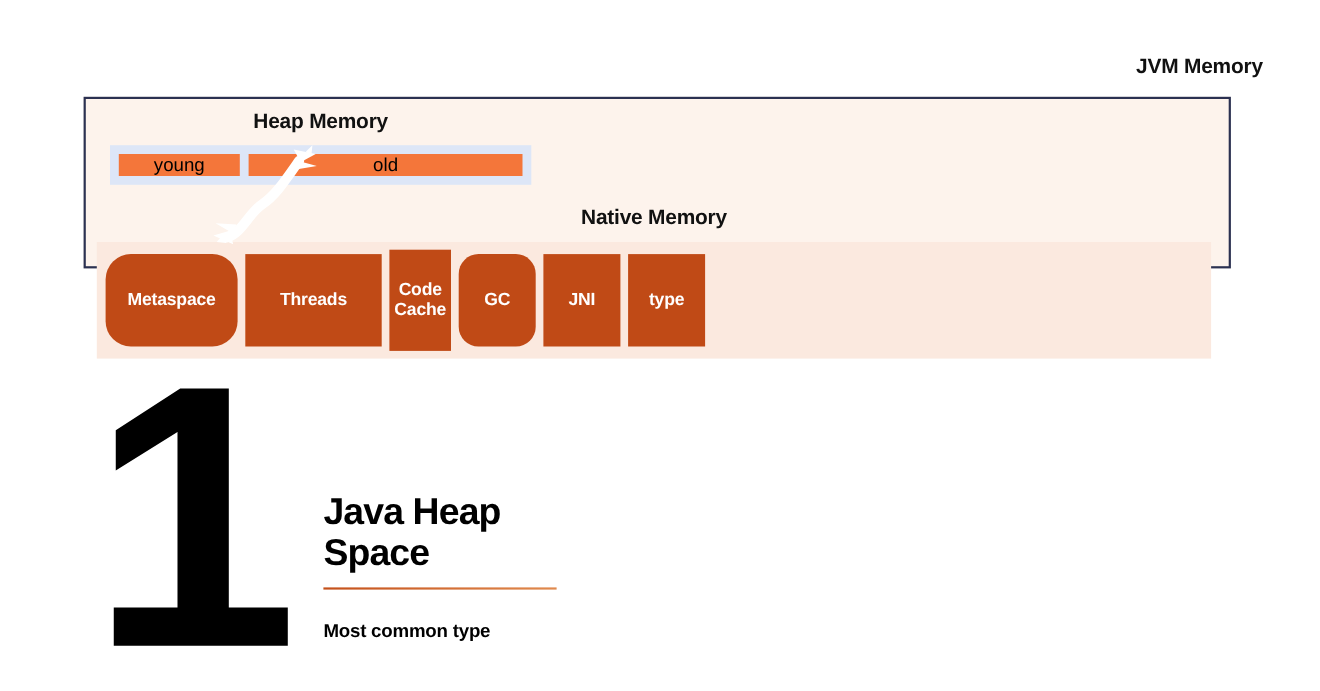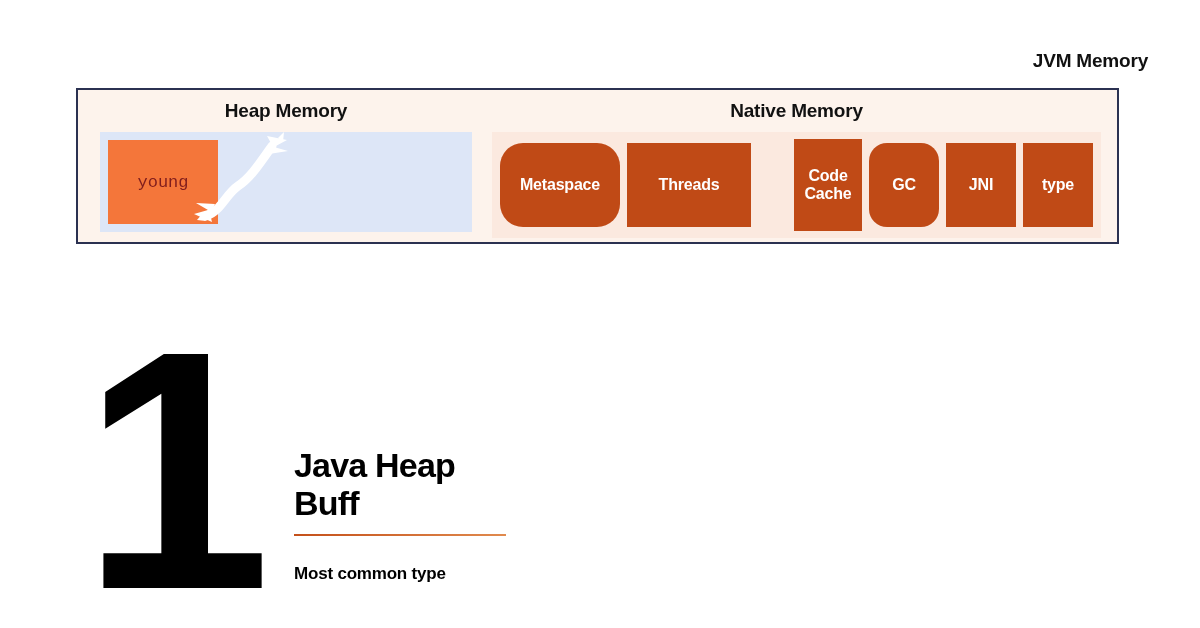--- a/index.html
+++ b/index.html
@@ -32,21 +32,21 @@
   #memory-frame {
     position: absolute;
     left: 76px;
     top: 88px;
     width: 1043px;
     height: 156px;
     border: 2px solid #2b3151;
     background: #fdf3ec;
     box-sizing: border-box;
     display: flex;
-    flex-direction: row;
+    flex-direction: column;
   }
 
   .memory-section {
     display: flex;
     flex-direction: column;
     box-sizing: border-box;
   }
   #heap-section  { width: 415px; padding: 6px 10px 10px 22px; }
   #native-section{ flex: 1;      padding: 6px 16px 10px 10px; }
 
@@ -71,23 +71,23 @@
     display: flex;
     flex-direction: row;
     gap: 8px;
     margin-top: 6px;
   }
   .heap-block {
     background: #f4763a;
     display: flex;
     align-items: center;
     justify-content: center;
-    font-family: Liberation Mono, monospace;
+    font-family: Liberation Sans, sans-serif;
     font-size: 17px;
-    color: #7f1d1d;
+    color: #000000;
   }
   #heap-block-young { width: 110px; }
   #heap-block-old   { flex: 1; }
 
   
   #heap-arrow {
     position: absolute;
     left: 88px;
     top: -2px;
     width: 110px;
@@ -119,21 +119,21 @@
     letter-spacing: -0.2px;
     line-height: 18px;
     height: 84px;
     box-sizing: border-box;
     padding: 0 6px;
   }
   .native-block.tall { height: 92px; }
 
   .w-metaspace { width: 120px; border-radius: 23px; }
   .w-threads   { width: 124px; }
-  .w-codecache { width: 68px; margin-left: 36px; }
+  .w-codecache { width: 56px; }
   .w-directbuff{ width: 74px; }
   .w-gc        { width: 70px; border-radius: 18px; }
   .w-jni       { width: 70px; }
   .w-misc      { width: 70px; }
 
   
   #feature {
     position: absolute;
     left: 0;
     top: 330px;
@@ -184,20 +184,21 @@
 
 <div id="jvm-caption">JVM Memory</div>
 
 <div id="memory-frame">
 
   <div id="heap-section" class="memory-section">
     <div class="section-title">Heap Memory</div>
 
     <div id="heap-panel">
       <div id="heap-block-young" class="heap-block">young</div>
+      <div id="heap-block-old" class="heap-block">old</div>
 
       <svg id="heap-arrow" viewBox="0 0 110 100">
         <path d="M18,86 C32,82 38,64 50,56 C62,48 70,36 84,16" stroke="#ffffff" stroke-width="9" fill="none" stroke-linecap="round" stroke-linejoin="round"></path>
         <path d="M24,92 L6,84 L20,80 L8,73 L27,74 L22,84 Z" fill="#ffffff"></path>
         <path d="M79,6 L99,10 L86,17 L100,21 L81,24 L84,15 Z" fill="#ffffff"></path>
         <path d="M90,8 L96,2 L95,12 Z" fill="#ffffff"></path>
         <path d="M14,84 L9,90 L18,91 Z" fill="#ffffff"></path>
       </svg>
     </div>
   </div>
@@ -215,17 +216,17 @@
       <div class="native-block w-misc">type</div>
     </div>
   </div>
 </div>
 
 <div id="feature">
   <div id="feature-number">1</div>
 
   <div id="feature-text">
     <div id="feature-title">Java Heap
-Buff</div>
+Space</div>
     <div id="feature-rule"></div>
     <div id="feature-subtitle">Most common type</div>
   </div>
 </div>
 
 </body></html>

